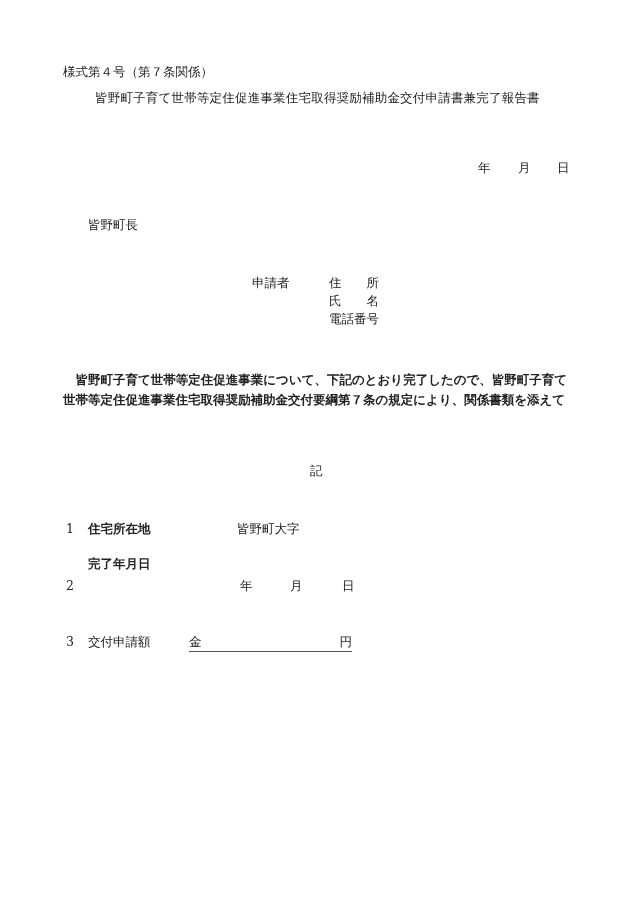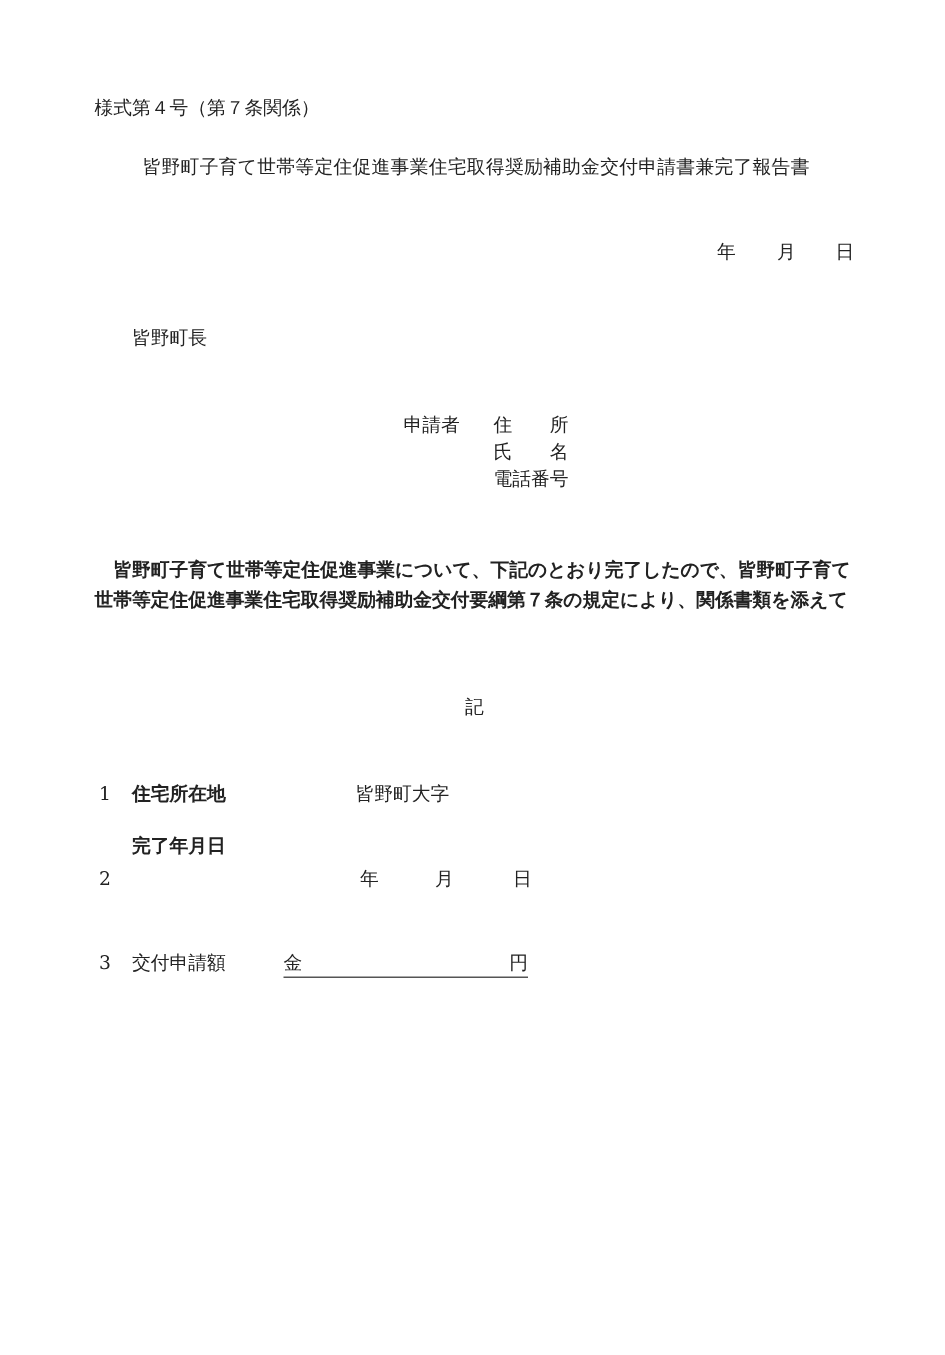--- a/index.html
+++ b/index.html
@@ -2,26 +2,26 @@
 <html><head>
   <meta charset="utf-8">
   <style>
     html, body { margin: 0; padding: 0; }
     body {
       width: 630px; height: 903px; background: #ffffff; position: relative; overflow: hidden;
       font-family: "DejaVu Serif", "Liberation Serif", serif; color: #222; font-size: 12.5px;
     }
     .abs { position: absolute; white-space: nowrap; line-height: 16px; }
     .form-no { left: 63px; top: 64px; }
-    .title { left: 95px; top: 103px; letter-spacing: 0.2px; }
+    .title { left: 95px; top: 90px; letter-spacing: 0.2px; }
     .date-y { left: 478px; top: 160px; }
     .date-m { left: 518px; top: 160px; }
     .date-d { left: 557px; top: 160px; }
     .addressee { left: 88px; top: 217px; }
-    .applicant-label { left: 269px; top: 275px; text-align: right; }
+    .applicant-label { left: 252px; top: 275px; text-align: right; }
     .field-addr { left: 329px; top: 275px; width: 50px; display: flex; justify-content: space-between; }
     .field-name { left: 329px; top: 293px; width: 50px; display: flex; justify-content: space-between; }
     .field-tel { left: 329px; top: 311px; }
     .body-text { left: 63px; top: 370px; width: 520px; white-space: normal; line-height: 20px; }
     .body-text p { margin: 0; white-space: nowrap; font-weight: bold; }
     .ki { left: 310px; top: 463px; }
     .item1-no { left: 66px; top: 521px; }
     .item1-label { left: 88px; top: 521px; font-weight: bold; }
     .item1-value { left: 189px; top: 521px; margin-left: 48px; }
     .item2-no { left: 66px; top: 578px; }

